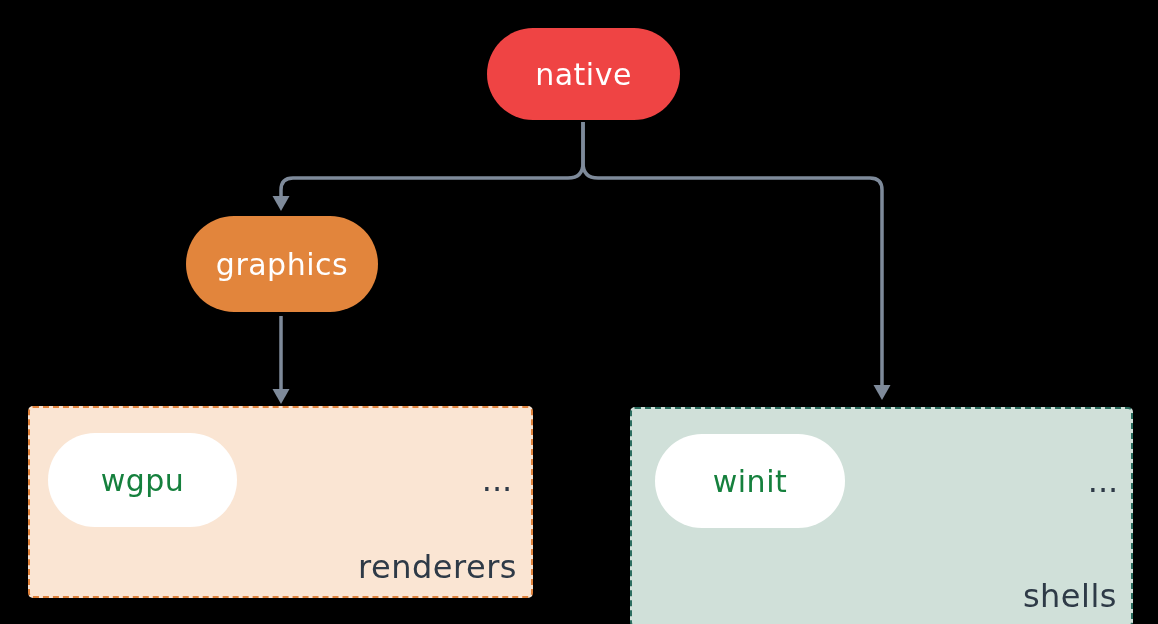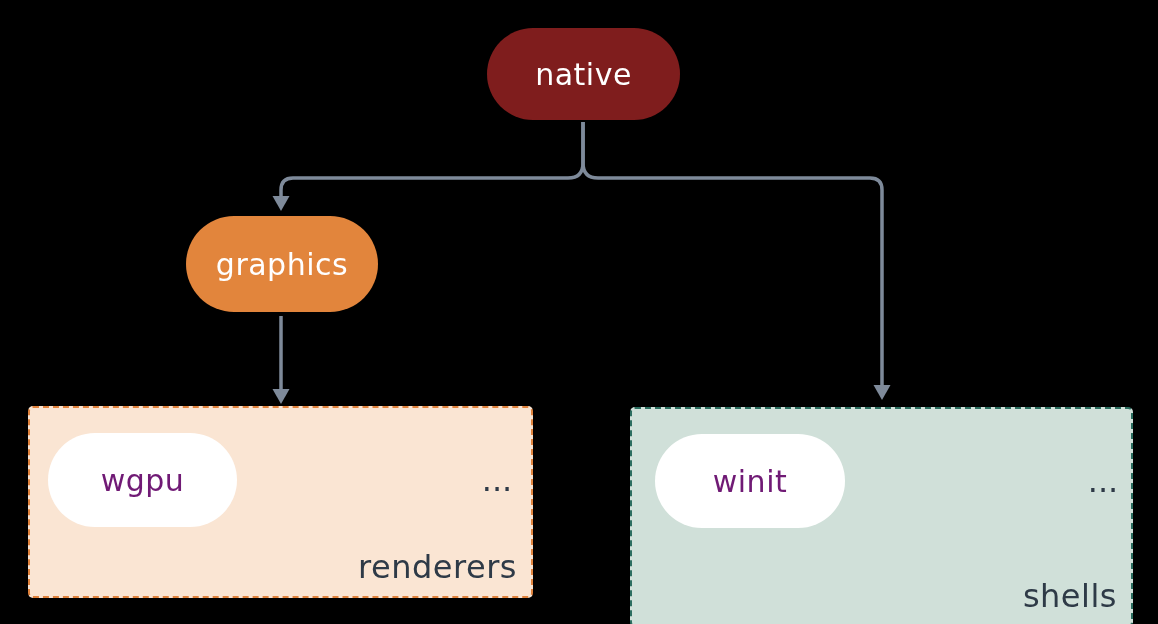--- a/index.html
+++ b/index.html
@@ -36,21 +36,21 @@
     display: flex;
     align-items: center;
     justify-content: center;
     color: #FFFFFF;
     font-size: 30px;
     letter-spacing: 0.5px;
   }
   .node-native {
     left: 487px; top: 28px;
     width: 193px; height: 92px;
-    background: #7f1d1d;
+    background: #ef4444;
     border-radius: 46px;
   }
   .node-graphics {
     left: 186px; top: 216px;
     width: 192px; height: 96px;
     background: #E2853C;
     border-radius: 48px;
   }
   .group {
     position: absolute;
@@ -69,21 +69,21 @@
     background: #D0E0D9;
     border: 2px dashed #2B6E60;
   }
   .pill {
     position: absolute;
     display: flex;
     align-items: center;
     justify-content: center;
     background: #FFFFFF;
     border-radius: 47px;
-    color: #701a75;
+    color: #15803d;
     font-size: 30px;
     letter-spacing: 0.5px;
   }
   .pill-a { left: 18px;  top: 25px; width: 189px; height: 94px; }
   .pill-b { left: 233px; top: 25px; width: 188px; height: 94px; }
   .ellipsis {
     position: absolute;
     left: 432px; top: 25px;
     width: 70px; height: 94px;
     display: flex;

